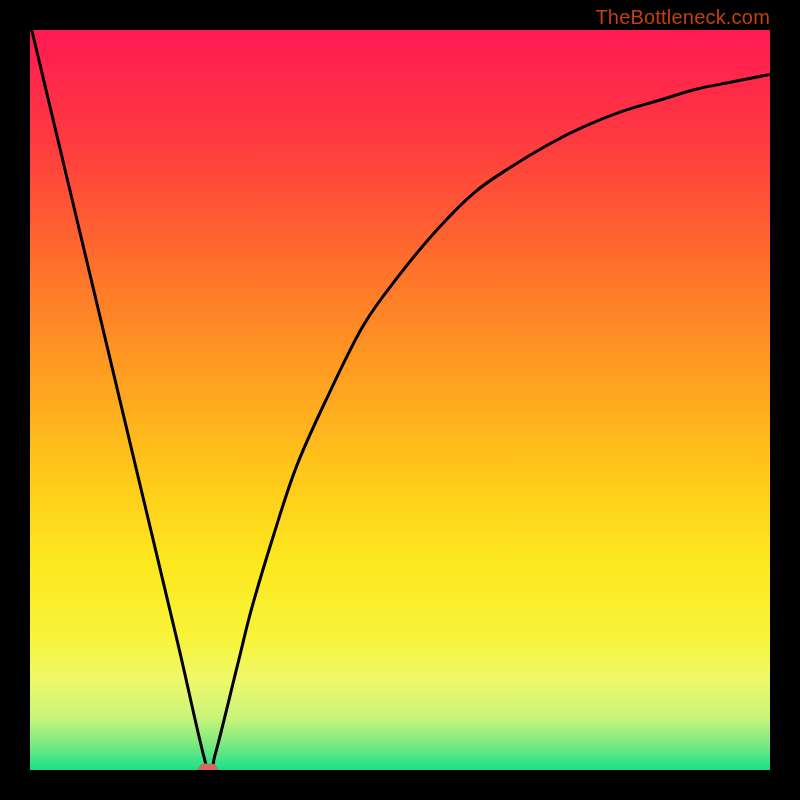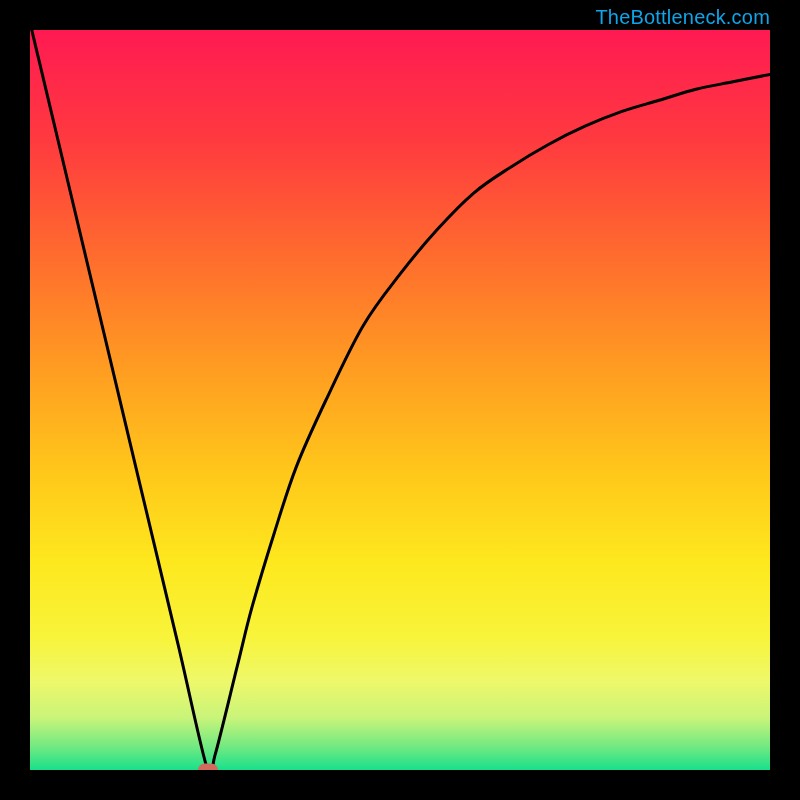--- a/index.html
+++ b/index.html
@@ -40,21 +40,21 @@
     width: 20px;
     height: 13px;
     background: #d36a5e;
     border-radius: 7px;
     transform: translate(-50%, -50%);
   }
   .watermark {
     position: absolute;
     top: 6px;
     right: 30px;
-    color: #0ea5e9;
+    color: #c2410c;
     font-size: 20px;
     font-weight: 500;
     letter-spacing: 0.2px;
   }
 </style>
 </head>
 <body>
 
 <div class="frame">
 

